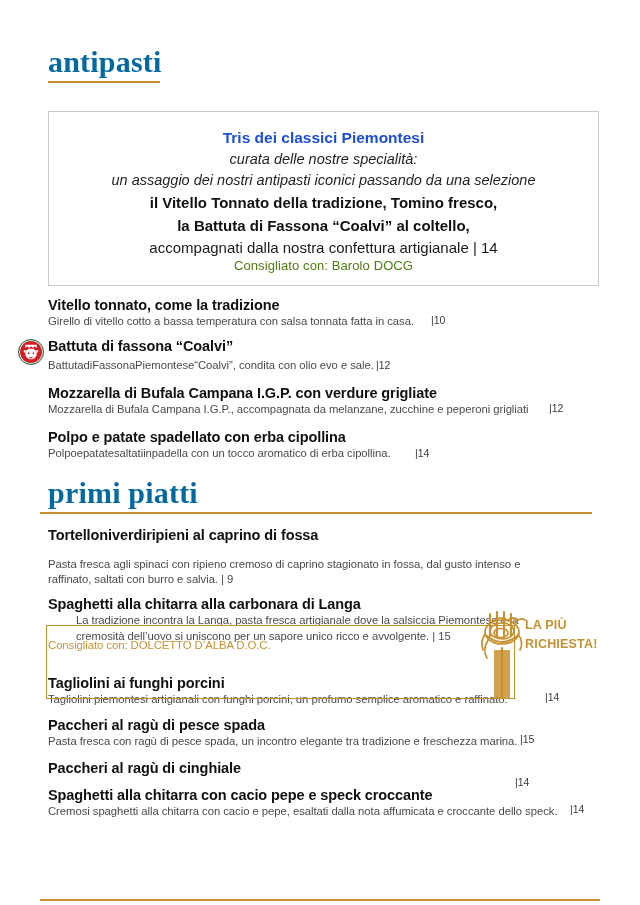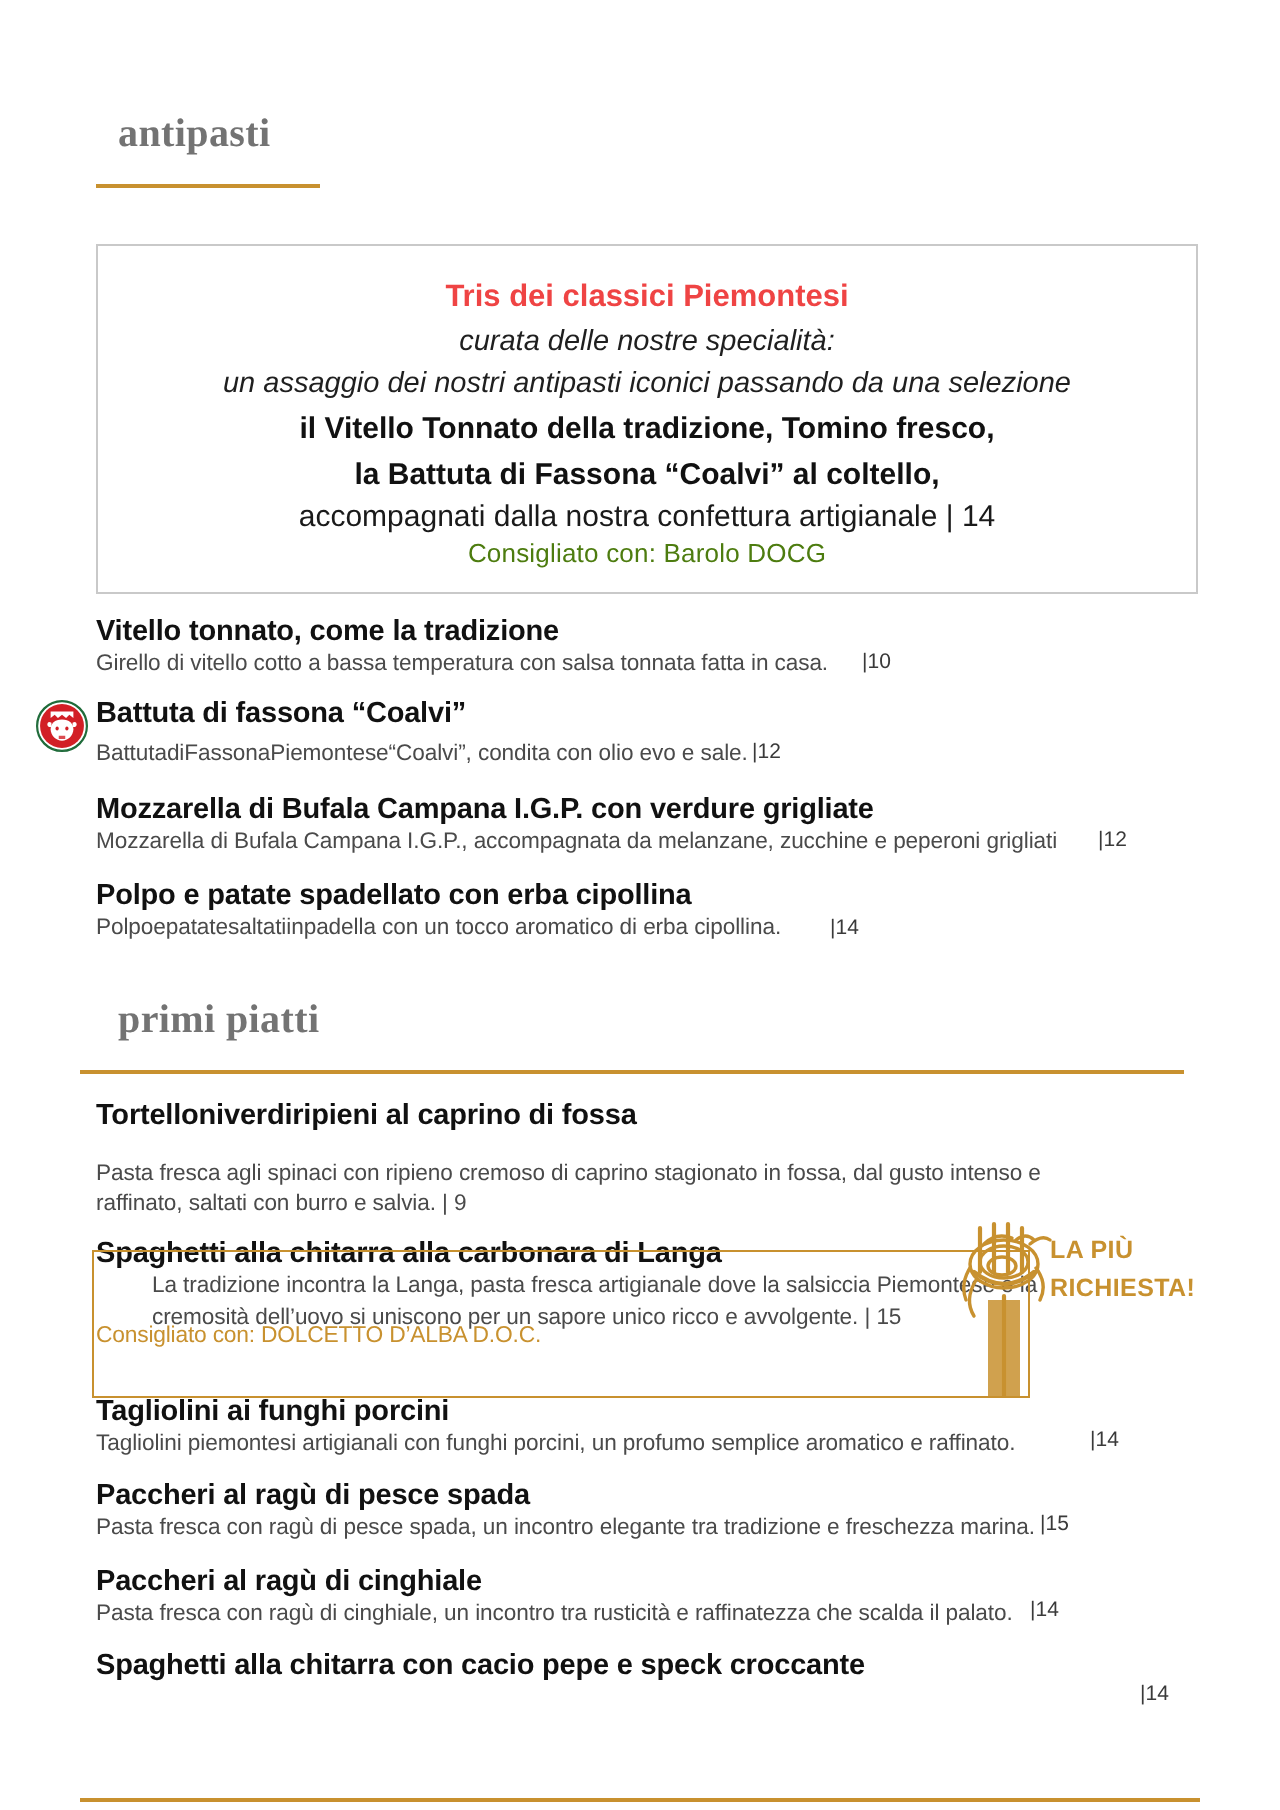--- a/index.html
+++ b/index.html
@@ -24,26 +24,26 @@
     padding: 0 40px;
   }
 
   
   .section-head {
     position: relative;
     padding-top: 2px;
   }
   .section-title {
     font-family: "Liberation Serif", serif;
-    font-size: 20px;
+    font-size: 30px;
     font-weight: 700;
     letter-spacing: 0.2px;
-    color: #737373;
+    color: #0369a1;
     line-height: 1.05;
-    margin: 11px;
+    margin: 0;
     padding: 0 0 3px 8px;
   }
   .rule-gold {
     height: 2px;
     background: #c8912f;
     width: 100%;
   }
   .rule-gold.short { width: 112px; margin-left: 8px; }
 
   
@@ -52,21 +52,21 @@
     margin: 28px 0 0 8px;
     width: 551px;
     box-sizing: border-box;
     padding: 16px 14px 12px 14px;
     text-align: center;
     background: #ffffff;
   }
   .feat-title {
     font-size: 15.5px;
     font-weight: 700;
-    color: #ef4444;
+    color: #1d4ed8;
     line-height: 1.35;
   }
   .feat-italic {
     font-size: 14.5px;
     font-style: italic;
     color: #1f1f1f;
     line-height: 1.3;
     margin-top: 2px;
   }
   .feat-bold {
@@ -254,26 +254,26 @@
     </div>
 
     <div class="dish" style="margin-bottom:9px;">
       <div class="dish-name">Paccheri al ragù di pesce spada</div>
       <div class="dish-desc">Pasta fresca con ragù di pesce spada, un incontro elegante tra tradizione e freschezza marina.</div>
       <div class="dish-price" style="left:472px; top:17px;">|15</div>
     </div>
 
     <div class="dish" style="margin-bottom:9px;">
       <div class="dish-name">Paccheri al ragù di cinghiale</div>
-      <div class="dish-desc">Pasta fresca con ragù di cinghiale, un incontro tra rusticità e raffinatezza che scalda il palato.</div>
       <div class="dish-price" style="left:467px; top:17px;">|14</div>
     </div>
 
     <div class="dish" style="margin-bottom:4px;">
       <div class="dish-name">Spaghetti alla chitarra con cacio pepe e speck croccante</div>
+      <div class="dish-desc">Cremosi spaghetti alla chitarra con cacio e pepe, esaltati dalla nota affumicata e croccante dello speck.</div>
       <div class="dish-price" style="left:522px; top:17px;">|14</div>
     </div>
 
   </div>
 
   <div class="highlight-box" style="left:46px; top:581px; width:469px; height:74px;"></div>
 
   <div class="pasta-icon" style="left:474px; top:566px; width:56px; height:92px;">
     <svg viewBox="0 0 56 92" width="56" height="92" xmlns="http://www.w3.org/2000/svg" aria-hidden="true">
       <g fill="none" stroke="#c8912f" stroke-width="2.1" stroke-linecap="round">

